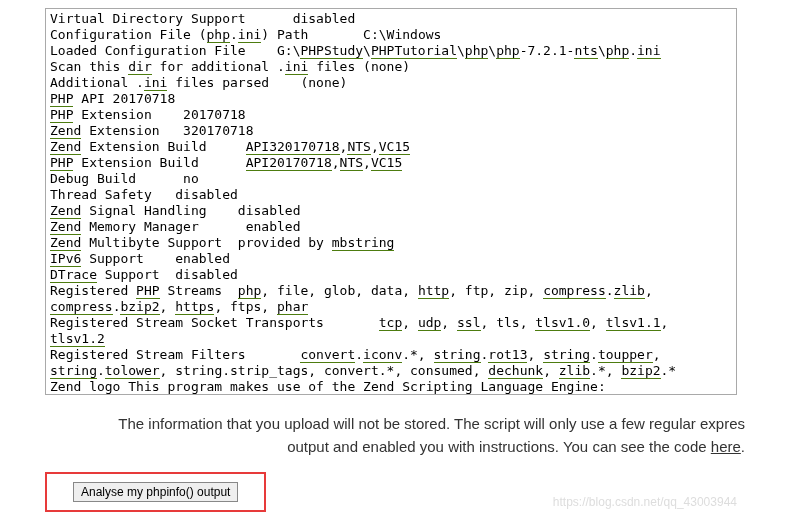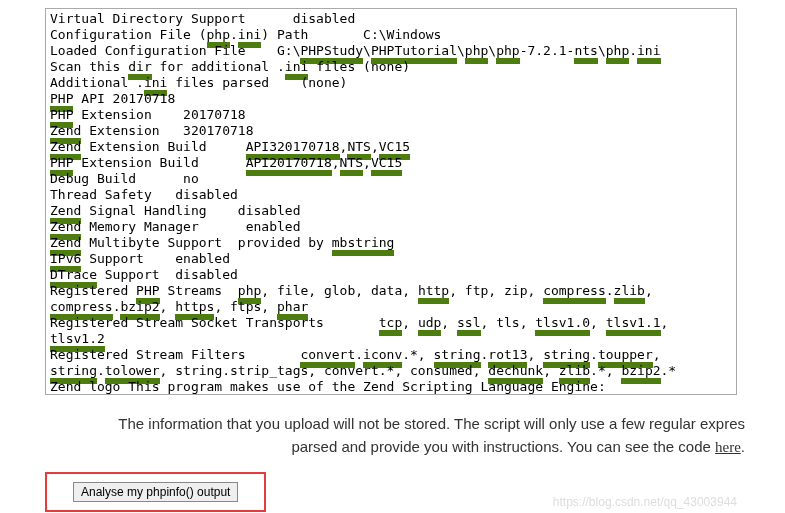--- a/index.html
+++ b/index.html
@@ -28,36 +28,35 @@
       width: 16px;
     }
     .textarea-wrapper::-webkit-scrollbar-track {
       background: #f0f0f0;
     }
     .textarea-wrapper::-webkit-scrollbar-thumb {
       background: #c0c0c0;
       border: 1px solid #a0a0a0;
     }
     .u {
-      border-bottom: 6px solid #4d7c0f;
+      border-bottom: 1px solid #4d7c0f;
     }
     .description {
       margin-top: 18px;
       font-size: 15px;
       color: #333;
       line-height: 1.5;
       width: 700px;
       white-space: nowrap;
       overflow: hidden;
       text-align: right;
     }
     .description a {
       color: #333;
       text-decoration: underline;
-      font-family: Liberation Serif, serif;
     }
     .button-box {
       margin-top: 14px;
       border: 2px solid #e73a3a;
       display: inline-block;
       padding: 8px 26px;
     }
     .analyse-btn {
       font-family: Arial, sans-serif;
       font-size: 12px;
@@ -77,21 +76,21 @@
   </style>
 </head>
 <body>
 
 
 
 <div class="textarea-wrapper" id="phpinfo-content"><div><span>Virtual Directory Support      disabled</span></div><div><span>Configuration File (</span><span class="u">php</span><span>.</span><span class="u">ini</span><span>) Path       C:\Windows</span></div><div><span>Loaded Configuration File    G:\</span><span class="u">PHPStudy</span><span>\</span><span class="u">PHPTutorial</span><span>\</span><span class="u">php</span><span>\</span><span class="u">php</span><span>-7.2.1-</span><span class="u">nts</span><span>\</span><span class="u">php</span><span>.</span><span class="u">ini</span></div><div><span>Scan this </span><span class="u">dir</span><span> for additional .</span><span class="u">ini</span><span> files (none)</span></div><div><span>Additional .</span><span class="u">ini</span><span> files parsed    (none)</span></div><div><span class="u">PHP</span><span> API 20170718</span></div><div><span class="u">PHP</span><span> Extension    20170718</span></div><div><span class="u">Zend</span><span> Extension   320170718</span></div><div><span class="u">Zend</span><span> Extension Build     </span><span class="u">API320170718</span><span>,</span><span class="u">NTS</span><span>,</span><span class="u">VC15</span></div><div><span class="u">PHP</span><span> Extension Build      </span><span class="u">API20170718</span><span>,</span><span class="u">NTS</span><span>,</span><span class="u">VC15</span></div><div><span>Debug Build      no</span></div><div><span>Thread Safety   disabled</span></div><div><span class="u">Zend</span><span> Signal Handling    disabled</span></div><div><span class="u">Zend</span><span> Memory Manager      enabled</span></div><div><span class="u">Zend</span><span> Multibyte Support  provided by </span><span class="u">mbstring</span></div><div><span class="u">IPv6</span><span> Support    enabled</span></div><div><span class="u">DTrace</span><span> Support  disabled</span></div><div><span>Registered </span><span class="u">PHP</span><span> Streams  </span><span class="u">php</span><span>, file, glob, data, </span><span class="u">http</span><span>, ftp, zip, </span><span class="u">compress</span><span>.</span><span class="u">zlib</span><span>, </span></div><div><span class="u">compress</span><span>.</span><span class="u">bzip2</span><span>, </span><span class="u">https</span><span>, ftps, </span><span class="u">phar</span></div><div><span>Registered Stream Socket Transports       </span><span class="u">tcp</span><span>, </span><span class="u">udp</span><span>, </span><span class="u">ssl</span><span>, tls, </span><span class="u">tlsv1.0</span><span>, </span><span class="u">tlsv1.1</span><span>, </span></div><div><span class="u">tlsv1.2</span></div><div><span>Registered Stream Filters       </span><span class="u">convert</span><span>.</span><span class="u">iconv</span><span>.*, </span><span class="u">string</span><span>.</span><span class="u">rot13</span><span>, </span><span class="u">string</span><span>.</span><span class="u">toupper</span><span>, </span></div><div><span class="u">string</span><span>.</span><span class="u">tolower</span><span>, string.strip_tags, convert.*, consumed, </span><span class="u">dechunk</span><span>, </span><span class="u">zlib</span><span>.*, </span><span class="u">bzip2</span><span>.*</span></div><div><span class="u">Zend</span><span> logo This program makes use of the </span><span class="u">Zend</span><span> Scripting Language Engine:</span></div></div>
 
 <div class="description">
   <span>The information that you upload will not be stored. The script will only use a few regular expres</span><br>
-  <span>parsed and provide you with instructions. You can see the code </span><a href="#">here</a><span>.</span>
+  <span>output and enabled you with instructions. You can see the code </span><a href="#">here</a><span>.</span>
 </div>
 
 <div class="button-box">
   <button class="analyse-btn">Analyse my phpinfo() output</button>
 </div>
 
 <div class="watermark">https://blog.csdn.net/qq_43003944</div>
 
 
 

